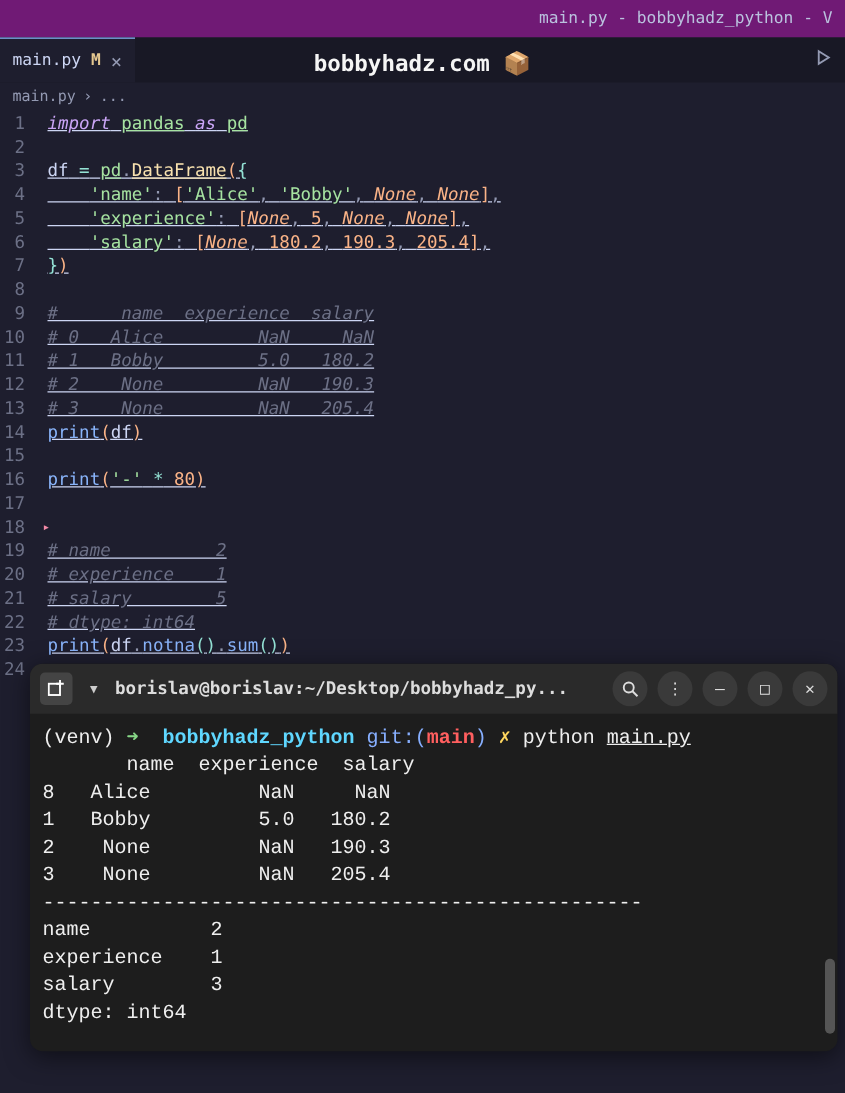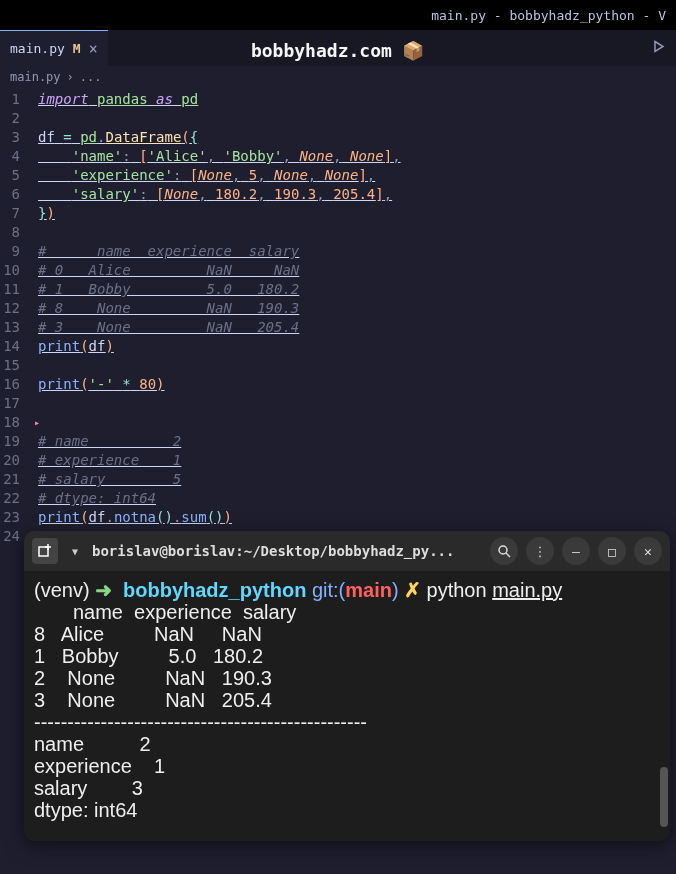--- a/index.html
+++ b/index.html
@@ -8,21 +8,21 @@
   height: 874px;
   background: #1e1e2e;
   font-family: 'Consolas', 'Monaco', monospace;
   font-size: 14px;
   color: #cdd6f4;
   overflow: hidden;
   position: relative;
 }
 .topbar {
   height: 30px;
-  background: #000000;
+  background: #701a75;
   display: flex;
   align-items: center;
   justify-content: flex-end;
   padding: 0 10px;
   color: #bac2de;
   font-size: 13px;
   position: relative;
 }
 .topbar-title {
   position: absolute;
@@ -182,22 +182,22 @@
   border-radius: 50%;
   background: #3a3a3a;
   display: flex;
   align-items: center;
   justify-content: center;
   color: #ddd;
   font-size: 13px;
 }
 .term-body {
   padding: 8px 10px;
-  font-family: Liberation Sans, sans-serif;
-  font-size: 20px;
+  font-family: Liberation Mono, monospace;
+  font-size: 16px;
   line-height: 22px;
   color: #eee;
 }
 .term-line { white-space: pre; }
 .t-venv { color: #eee; }
 .t-arrow { color: #87d787; font-weight: bold; }
 .t-dir { color: #5fd7ff; font-weight: bold; }
 .t-git { color: #87afff; }
 .t-paren { color: #87afff; }
 .t-branch { color: #ff5f5f; font-weight: bold; }
@@ -276,21 +276,21 @@
     <div class="code-line"></div>
     <div class="code-line"><span class="tk-var">df</span> <span class="tk-op">=</span> <span class="tk-alias">pd</span><span class="tk-punc">.</span><span class="tk-class">DataFrame</span><span class="tk-brace">(</span><span class="tk-brace2">{</span></div>
     <div class="code-line">    <span class="tk-str">'name'</span><span class="tk-punc">:</span> <span class="tk-brace">[</span><span class="tk-str">'Alice'</span><span class="tk-punc">,</span> <span class="tk-str">'Bobby'</span><span class="tk-punc">,</span> <span class="tk-none">None</span><span class="tk-punc">,</span> <span class="tk-none">None</span><span class="tk-brace">]</span><span class="tk-punc">,</span></div>
     <div class="code-line">    <span class="tk-str">'experience'</span><span class="tk-punc">:</span> <span class="tk-brace">[</span><span class="tk-none">None</span><span class="tk-punc">,</span> <span class="tk-num">5</span><span class="tk-punc">,</span> <span class="tk-none">None</span><span class="tk-punc">,</span> <span class="tk-none">None</span><span class="tk-brace">]</span><span class="tk-punc">,</span></div>
     <div class="code-line">    <span class="tk-str">'salary'</span><span class="tk-punc">:</span> <span class="tk-brace">[</span><span class="tk-none">None</span><span class="tk-punc">,</span> <span class="tk-num">180.2</span><span class="tk-punc">,</span> <span class="tk-num">190.3</span><span class="tk-punc">,</span> <span class="tk-num">205.4</span><span class="tk-brace">]</span><span class="tk-punc">,</span></div>
     <div class="code-line"><span class="tk-brace2">}</span><span class="tk-brace">)</span></div>
     <div class="code-line"></div>
     <div class="code-line"><span class="tk-comment">#      name  experience  salary</span></div>
     <div class="code-line"><span class="tk-comment"># 0   Alice         NaN     NaN</span></div>
     <div class="code-line"><span class="tk-comment"># 1   Bobby         5.0   180.2</span></div>
-    <div class="code-line"><span class="tk-comment"># 8    None         NaN   190.3</span></div>
+    <div class="code-line"><span class="tk-comment"># 2    None         NaN   190.3</span></div>
     <div class="code-line"><span class="tk-comment"># 3    None         NaN   205.4</span></div>
     <div class="code-line"><span class="tk-fn">print</span><span class="tk-brace">(</span><span class="tk-var">df</span><span class="tk-brace">)</span></div>
     <div class="code-line"></div>
     <div class="code-line"><span class="tk-fn">print</span><span class="tk-brace">(</span><span class="tk-str">'-'</span> <span class="tk-op">*</span> <span class="tk-num">80</span><span class="tk-brace">)</span></div>
     <div class="code-line"></div>
     <div class="code-line" style="position:relative;"><span class="fold-triangle">▸</span></div>
     <div class="code-line"><span class="tk-comment"># name          2</span></div>
     <div class="code-line"><span class="tk-comment"># experience    1</span></div>
     <div class="code-line"><span class="tk-comment"># salary        5</span></div>
     <div class="code-line"><span class="tk-comment"># dtype: int64</span></div>

